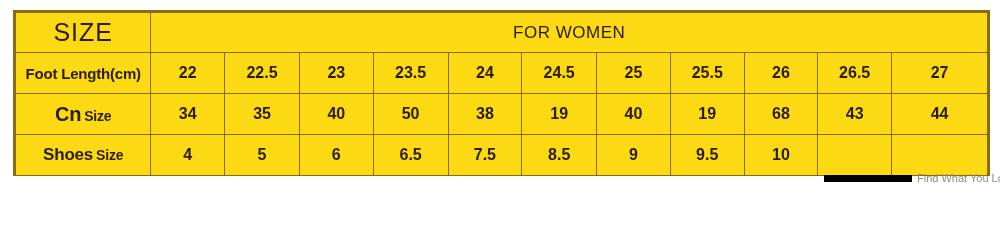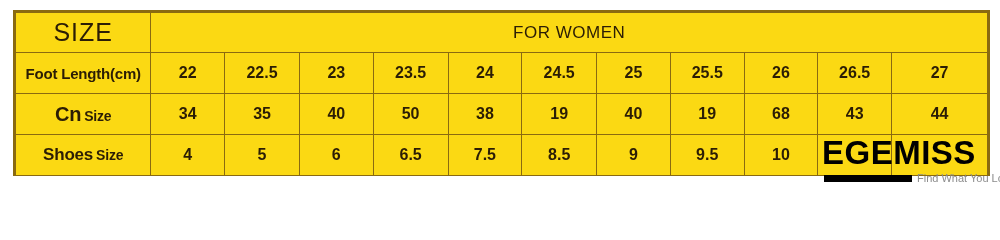--- a/index.html
+++ b/index.html
@@ -203,16 +203,15 @@
         <td class="cell-value">9.5</td>
         <td class="cell-value">10</td>
         <td class="cell-value"></td>
         <td class="cell-value"></td>
       </tr>
     </tbody>
   </table>
 </div>
 
 <div id="brand-logo">
-  <div id="brand-wordmark">EGEMISS</div>
   <div id="brand-bar"></div>
   <div id="brand-tagline">Find What You Love</div>
 </div>
 
 </body></html>

